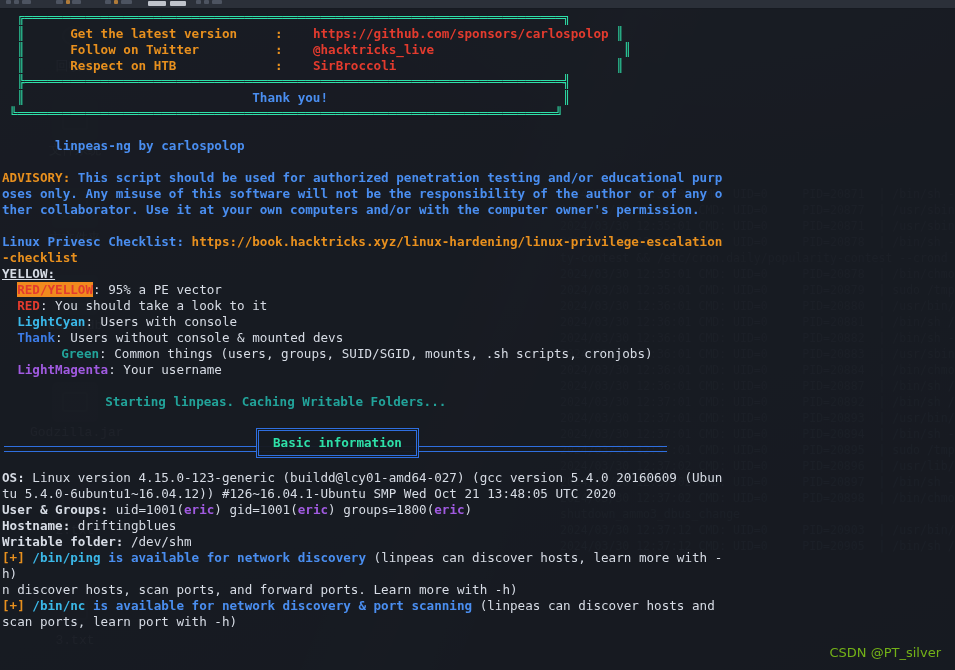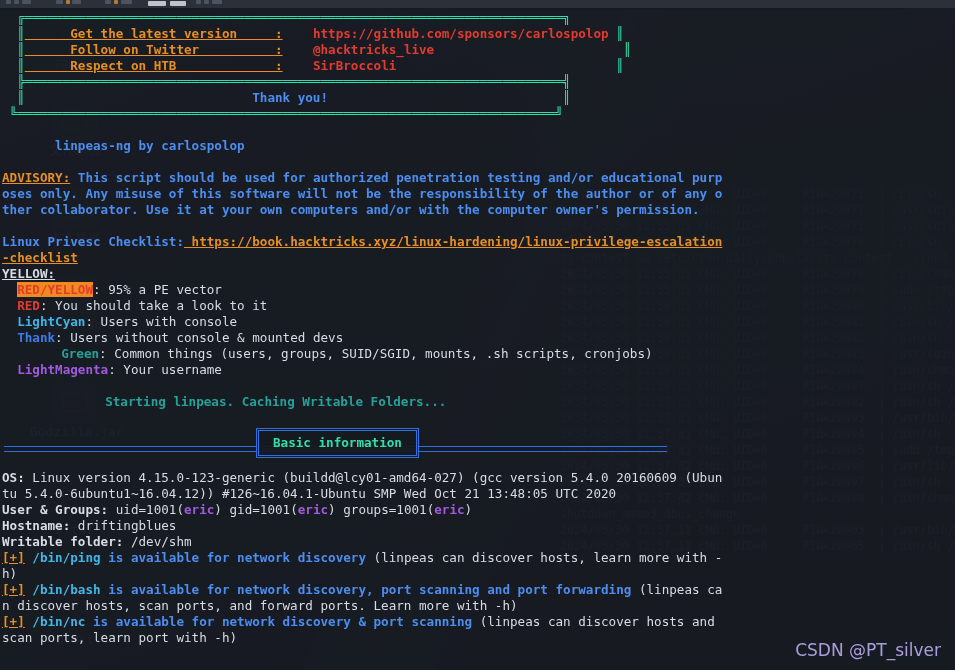--- a/index.html
+++ b/index.html
@@ -44,21 +44,21 @@
     position:absolute;left:0;top:8px;width:955px;height:662px;
     background:rgba(22,26,33,.86);
     color:#c9d0da;
     font-size:12.6px;line-height:16px;
     padding:2px 0 0 0;box-sizing:border-box;overflow:hidden;
   }
   .ln{white-space:pre;padding-left:2px;height:16px;}
 
   
   .grn{color:#2ee0a8;}            
-  .ylw{color:#e8901e;text-decoration:underline;}            
+  .ylw{color:#e8901e;}            
   .red{color:#e33b2e;}
   .blu{color:#3d7de8;}
   .lblu{color:#4a8ef0;}
   .lcyn{color:#3bb8e8;}
   .teal{color:#22a39a;margin-left:44px;}
   .mag{color:#a05ae0;}
   .wht{color:#d7dce5;}
   .bold{font-weight:bold;}
   .hl{background:#f08a1e;color:#e33b2e;font-weight:bold;}
   .uline{text-decoration:underline;}
@@ -74,21 +74,21 @@
     border:1px solid #2f6fe0;padding:1px;background:rgba(22,26,33,.96);
   }
   .banner .box{
     border:1px solid #2f6fe0;padding:4px 14px;
     color:#2ee0a8;font-weight:bold;font-size:12.6px;line-height:16px;white-space:pre;
   }
 
   
   #watermark{
     position:absolute;right:14px;bottom:10px;
-    color:#c4b5fd;font-size:17px;opacity:.85;
+    color:#84cc16;font-size:13px;opacity:.85;
     font-family:"DejaVu Sans","Liberation Sans",sans-serif;
   }
 </style>
 </head>
 <body>
 
 <div id="desktop">
   <div class="sheen"></div>
 
   <div class="dicon" style="left:30px;top:16px;">
@@ -188,30 +188,29 @@
   <div class="banner">
     <div class="rule"></div>
     <div class="boxwrap">
       <div class="box">Basic information</div>
     </div>
   </div>
 
   <div class="ln"><span class="wht bold">OS:</span><span class="wht"> Linux version 4.15.0-123-generic (buildd@lcy01-amd64-027) (gcc version 5.4.0 20160609 (Ubun</span></div>
   <div class="ln"><span class="wht">tu 5.4.0-6ubuntu1~16.04.12)) #126~16.04.1-Ubuntu SMP Wed Oct 21 13:48:05 UTC 2020</span></div>
 
-  <div class="ln"><span class="wht bold">User &amp; Groups:</span><span class="wht"> uid=1001(</span><span class="mag bold">eric</span><span class="wht">) gid=1001(</span><span class="mag bold">eric</span><span class="wht">) groups=1001(</span><span class="mag bold">eric</span><span class="wht">)</span></div>
+  <div class="ln"><span class="wht bold">User &amp; Groups:</span><span class="wht"> uid=1001(</span><span class="mag bold">eric</span><span class="wht">) gid=1001(</span><span class="mag bold">eric</span><span class="wht">) groups=1800(</span><span class="mag bold">eric</span><span class="wht">)</span></div>
 
   <div class="ln"><span class="wht bold">Hostname:</span><span class="wht"> driftingblues</span></div>
 
   <div class="ln"><span class="wht bold">Writable folder:</span><span class="wht"> /dev/shm</span></div>
 
   <div class="ln"><span class="ylw bold">[+]</span><span> </span><span class="lcyn bold">/bin/ping</span><span class="lblu bold"> is available for network discovery</span><span class="wht"> (linpeas can discover hosts, learn more with -</span></div>
   <div class="ln"><span class="wht">h)</span></div>
 
-  <div class="ln"><span class="ylw bold">[+]</span><span> </span><span class="lcyn bold">/bin/bash</span><span class="lblu bold"> is available for network discovery, port scanning and port forwarding</span><span class="wht"> (linpeas ca</span></div>
   <div class="ln"><span class="wht">n discover hosts, scan ports, and forward ports. Learn more with -h)</span></div>
 
   <div class="ln"><span class="ylw bold">[+]</span><span> </span><span class="lcyn bold">/bin/nc</span><span class="lblu bold"> is available for network discovery &amp; port scanning</span><span class="wht"> (linpeas can discover hosts and</span></div>
   <div class="ln"><span class="wht">scan ports, learn port with -h)</span></div>
 
 </div>
 
 <div id="watermark">CSDN @PT_silver</div>
 
 </body></html>

